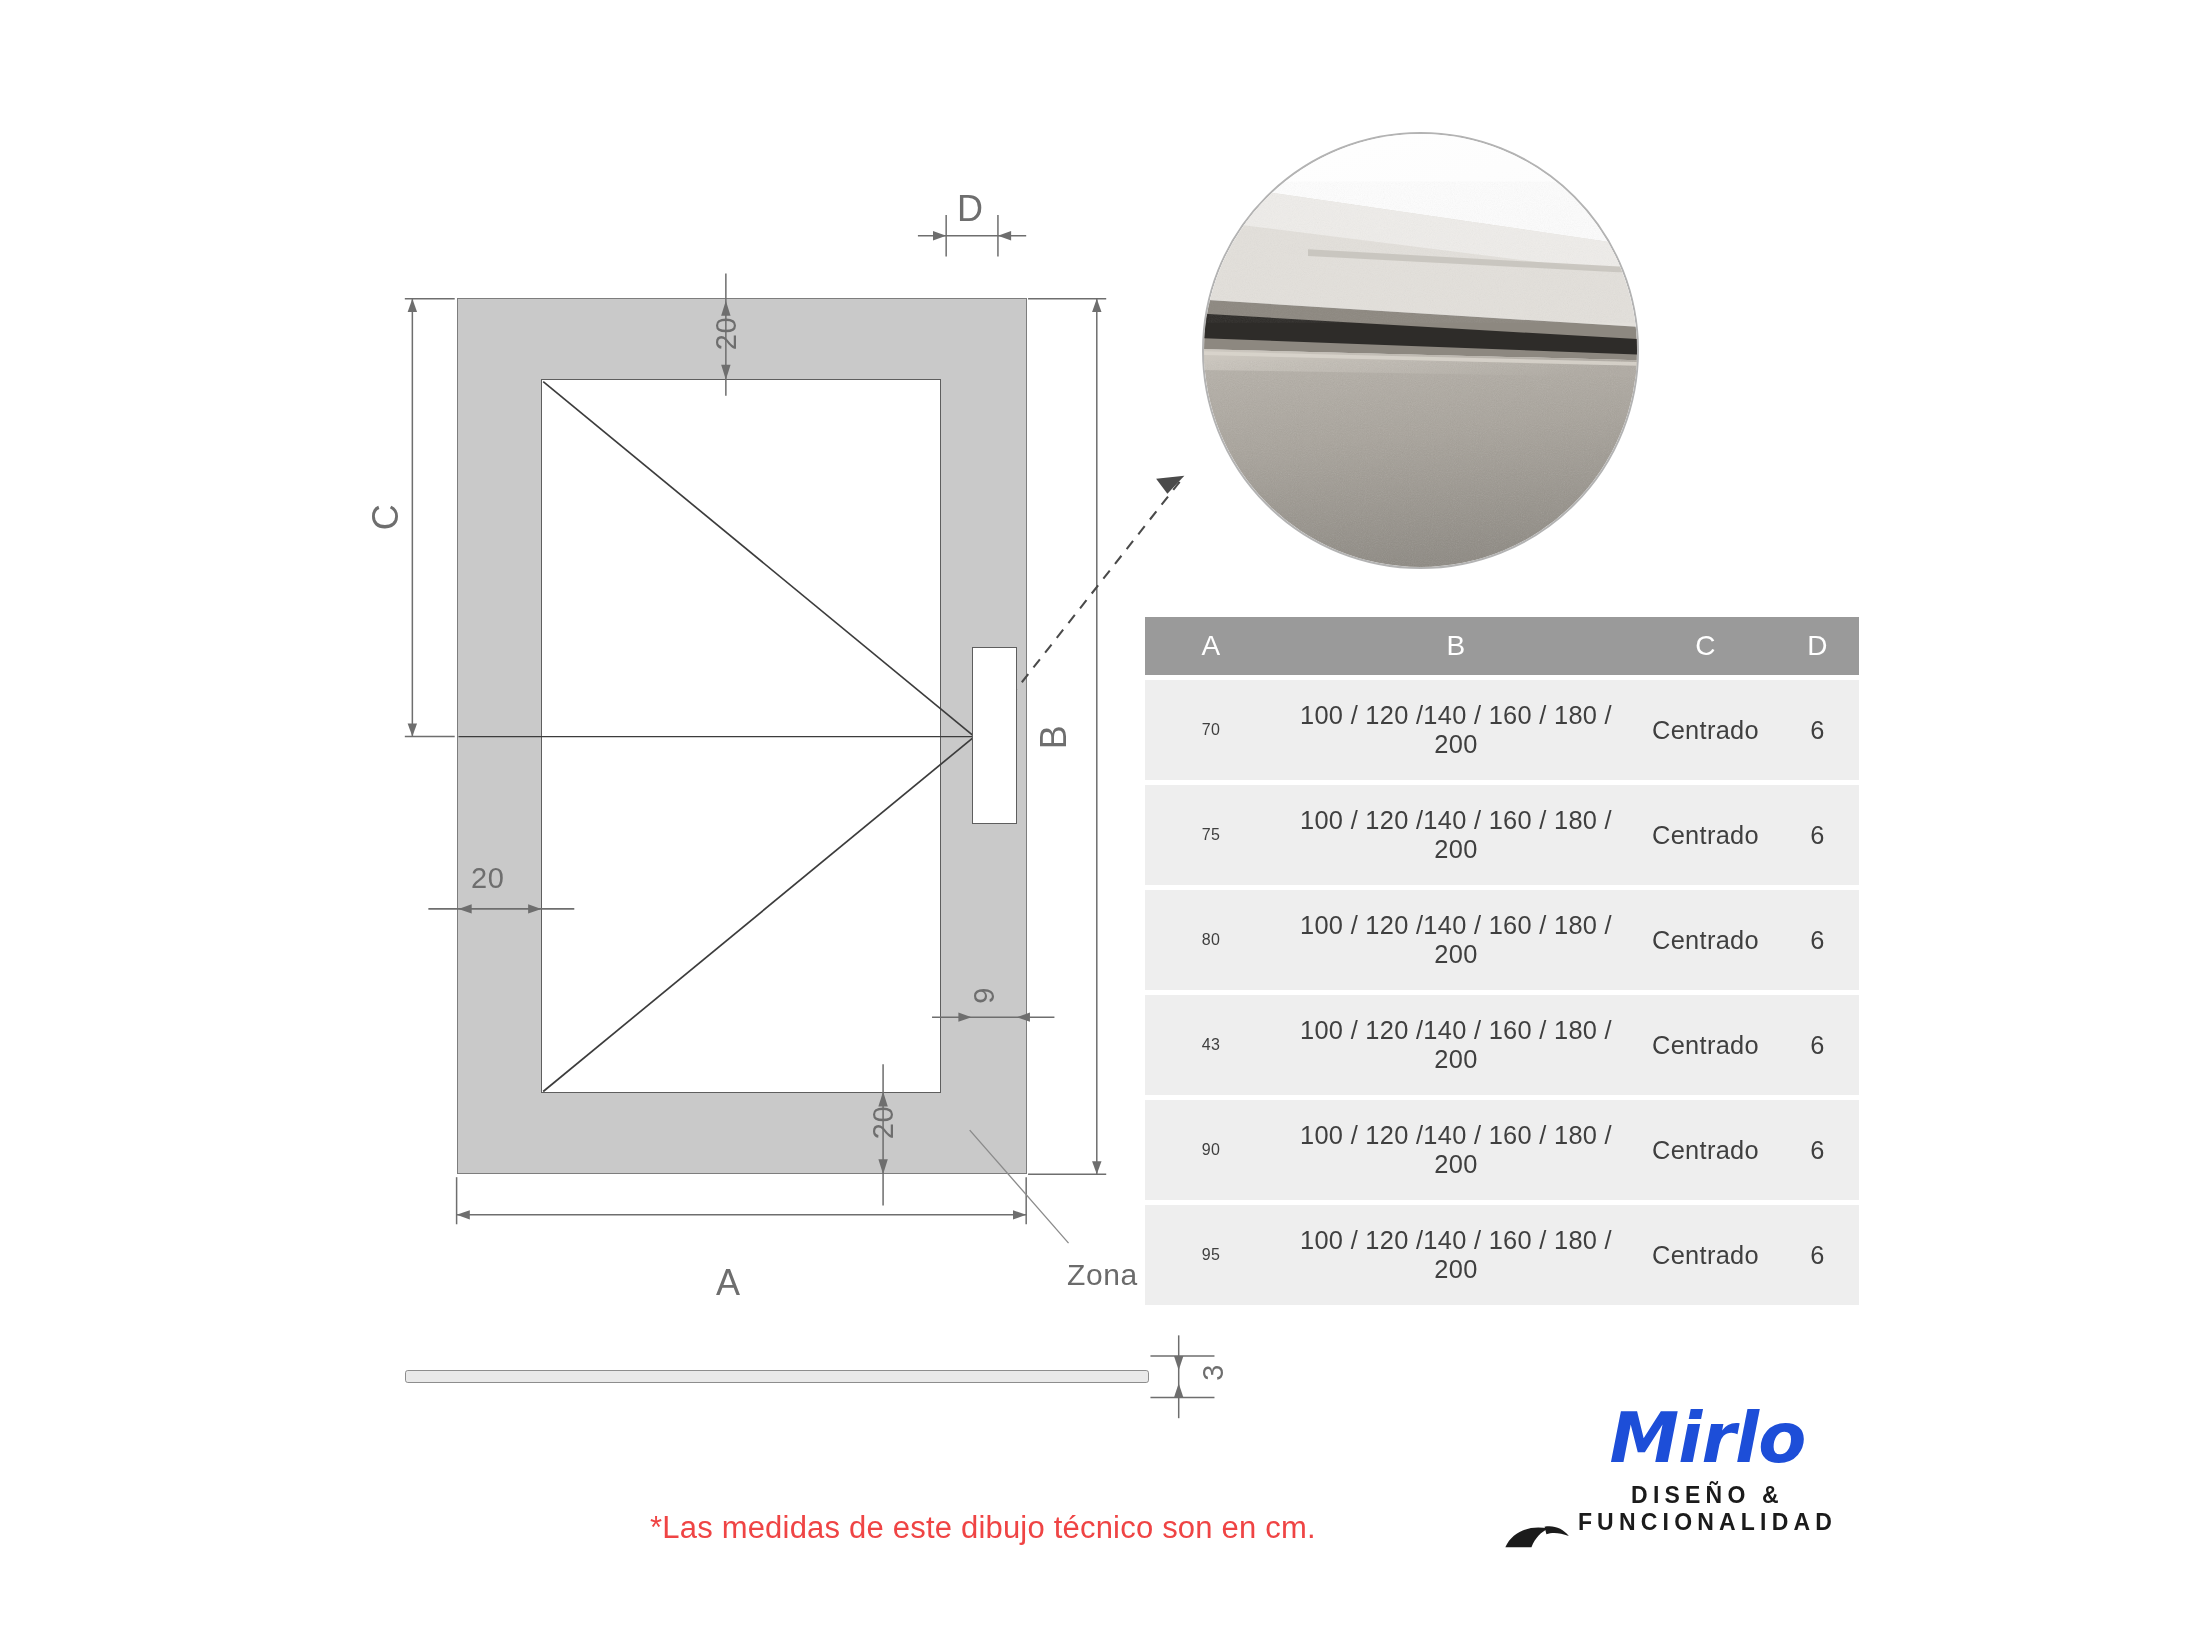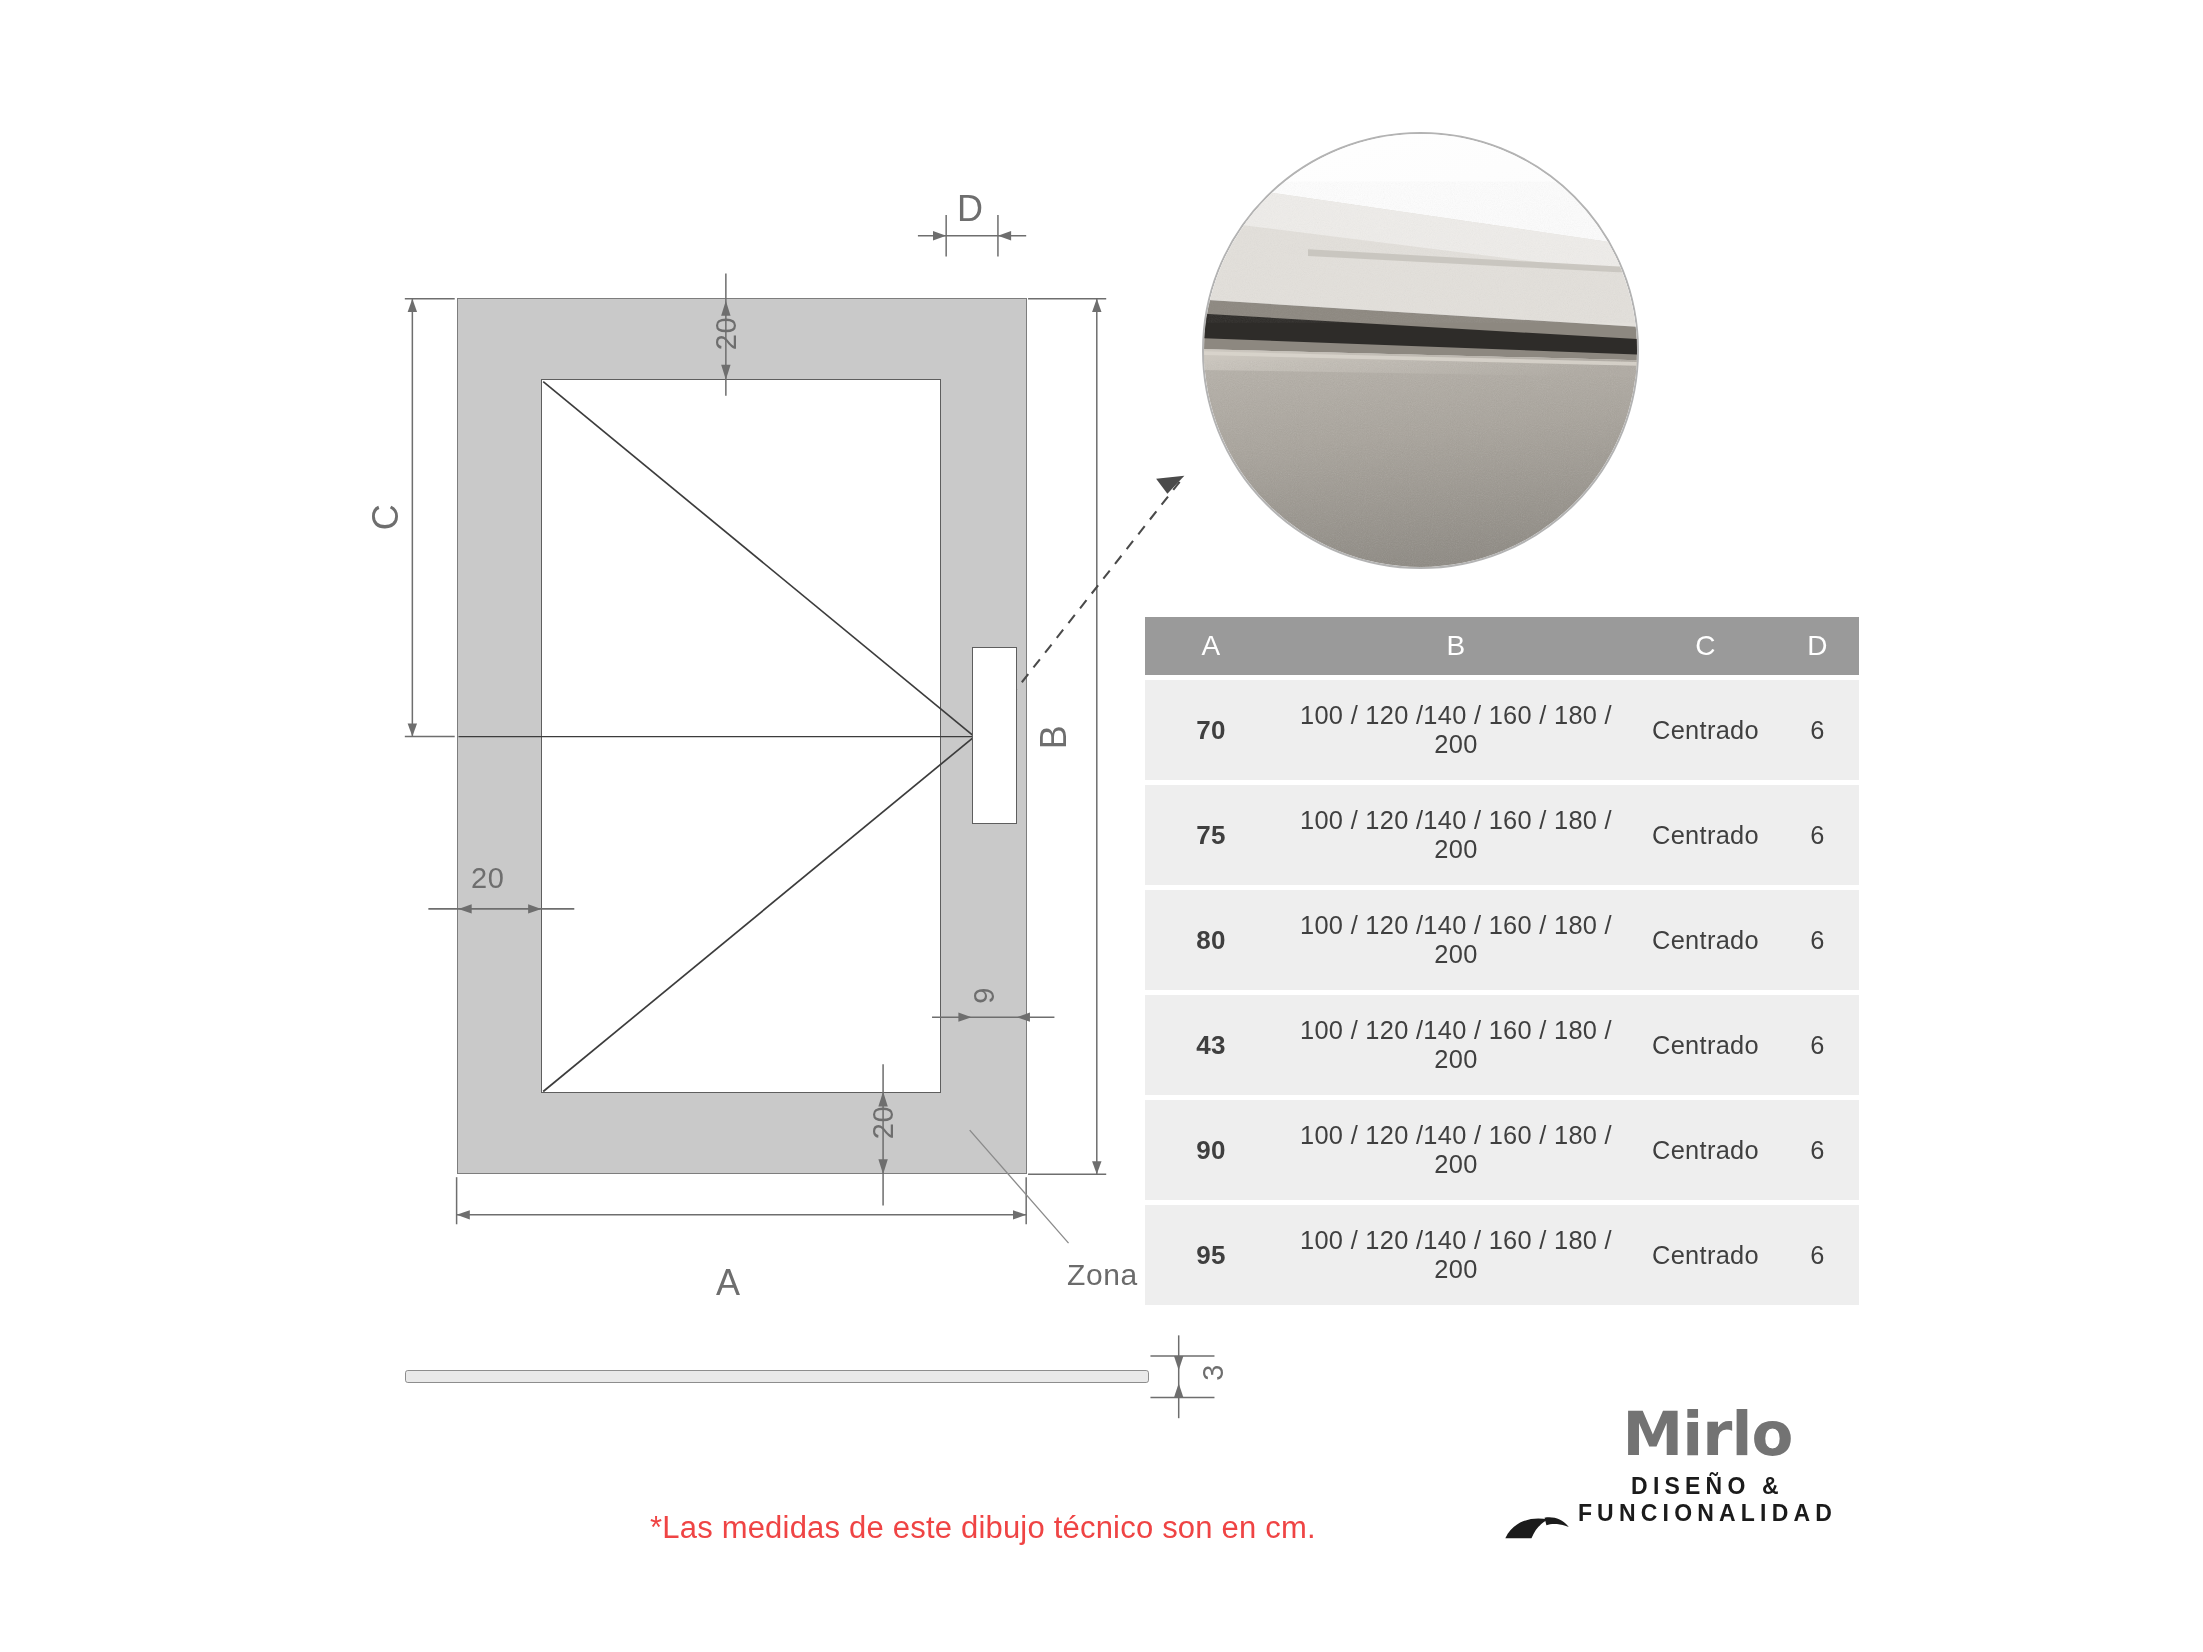--- a/index.html
+++ b/index.html
@@ -142,46 +142,47 @@
   .spec-table thead tr th:first-child { border-radius: 0; }
   .spec-table tbody td {
     background: #eeeeee;
     padding: 21px 0;
     text-align: center;
     color: #3f3f3f;
     font-size: 25.4px;
     letter-spacing: 0.3px;
   }
   .spec-table tbody td.col-a {
-    font-weight: bold;
-    font-size: 26px;
+    font-weight: normal;
+    font-size: 16px;
     margin-top: 20px;
   }
   .col-a { width: 132px; }
   .col-b { width: 358px; }
   .col-c { width: 141px; }
   .col-d { width: 83px; }
 
   
   .logo-wrap {
     position: absolute;
     left: 1524px;
     top: 1403px;
     width: 367px;
     text-align: center;
   }
   .logo-mark {
     font-family: "DejaVu Sans", sans-serif;
     font-weight: bold;
-    font-size: 61px;
-    color: #737373;
+    font-size: 70px;
+    color: #1d4ed8;
     letter-spacing: -0.9px;
     line-height: 1;
     position: relative;
     display: inline-block;
+    font-style: italic;
   }
   .logo-sub {
     margin-top: 9.4px;
     font-size: 23px;
     letter-spacing: 5.2px;
     color: #1b1b1b;
     font-weight: bold;
   }
   .logo-bird {
     position: absolute;

